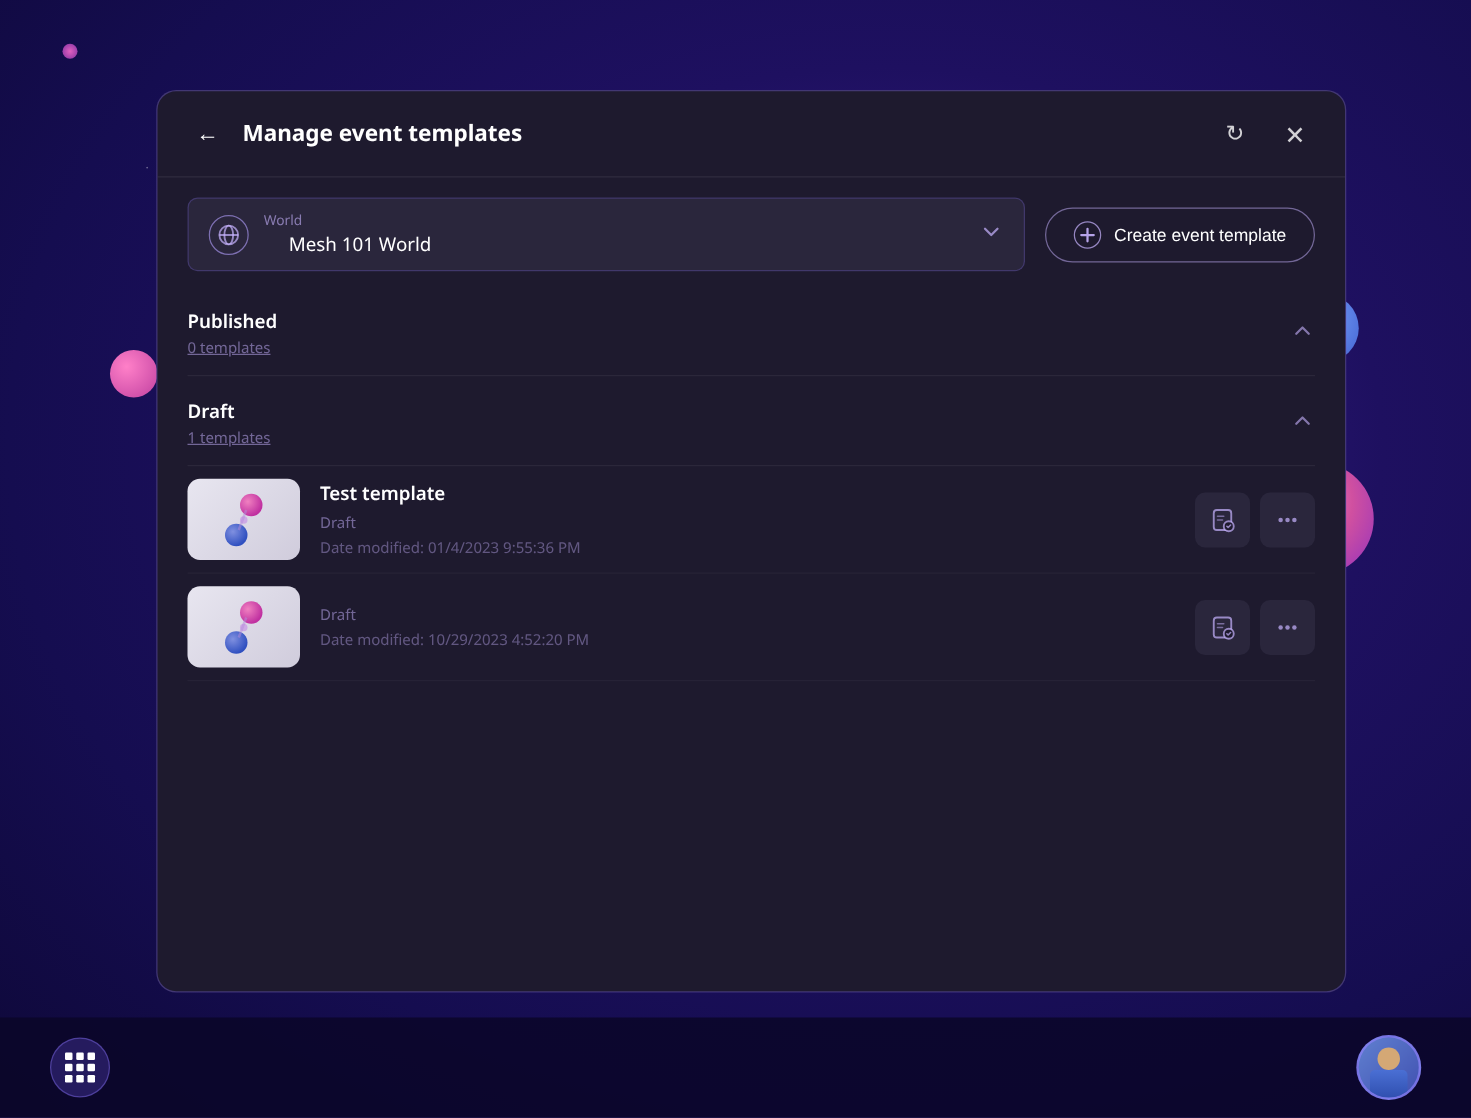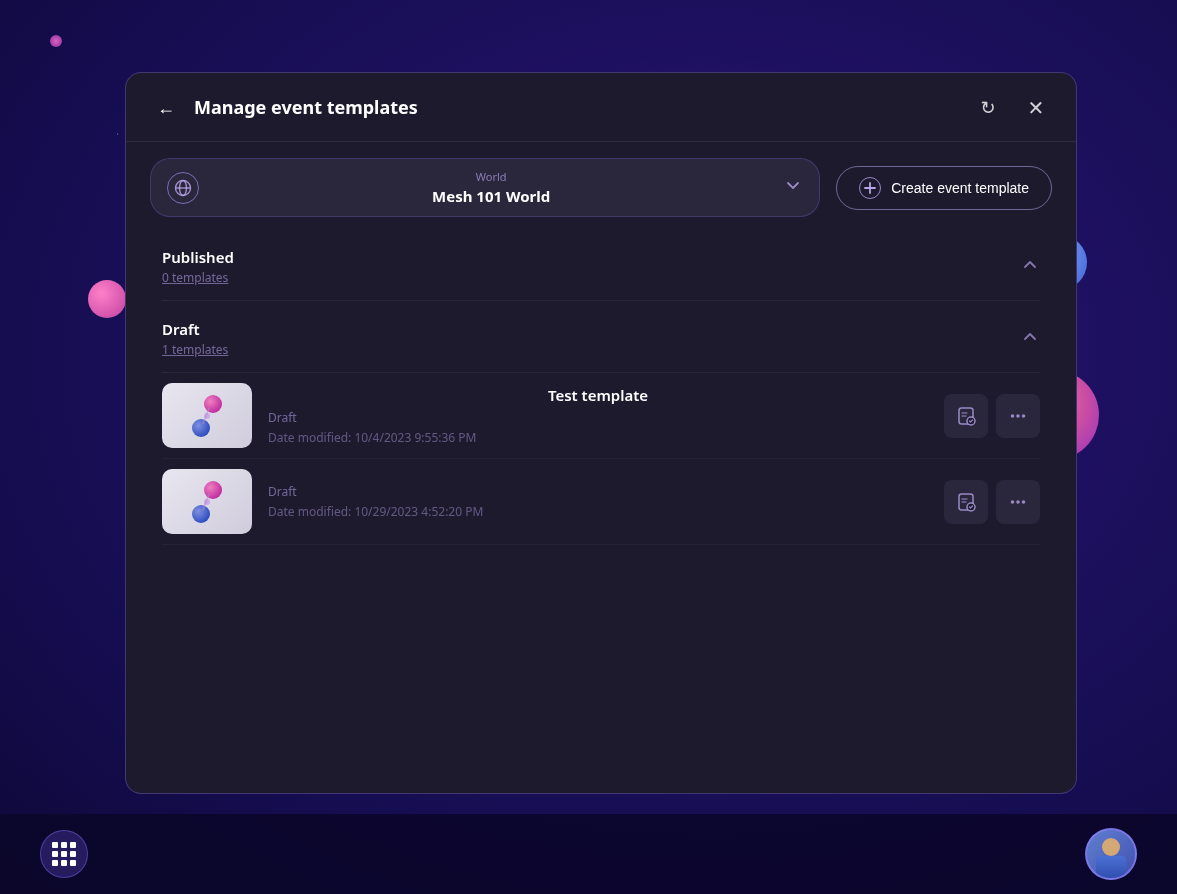--- a/index.html
+++ b/index.html
@@ -204,27 +204,26 @@
       align-items: center;
       gap: 16px;
       padding: 16px 24px;
       flex-shrink: 0;
     }
 
     .world-selector {
       flex: 1;
       background: #2a263c;
       border: 1px solid rgba(120, 100, 220, 0.3);
-      border-radius: 20px;
+      border-radius: 8px;
       padding: 10px 16px;
       display: flex;
       align-items: center;
       gap: 12px;
       cursor: pointer;
-      text-align: center;
     }
 
     .world-icon {
       width: 32px; height: 32px;
       border-radius: 50%;
       border: 1.5px solid rgba(180,160,255,0.6);
       display: flex; align-items: center; justify-content: center;
       color: rgba(200,180,255,0.8);
       font-size: 16px;
       flex-shrink: 0;
@@ -236,21 +235,22 @@
 
     .world-label {
       font-size: 11px;
       color: rgba(200,180,255,0.6);
       margin-bottom: 2px;
     }
 
     .world-name {
       font-size: 15px;
       color: white;
-      font-weight: 700;
+      font-weight: 400;
+      margin-left: 20px;
     }
 
     .chevron-down {
       color: rgba(200,180,255,0.7);
       font-size: 18px;
     }
 
     .create-btn {
       background: transparent;
       border: 1.5px solid rgba(200,180,255,0.5);
@@ -272,21 +272,21 @@
       border: 1.5px solid rgba(200,180,255,0.7);
       display: flex; align-items: center; justify-content: center;
       font-size: 16px;
       color: rgba(200,180,255,0.9);
     }
 
     
     .modal-content {
       flex: 1;
       overflow-y: auto;
-      padding: 0 36px 24px;
+      padding: 0 24px 24px;
     }
 
     
     .section {
       margin-bottom: 4px;
     }
 
     .section-header {
       display: flex;
       align-items: center;
@@ -340,21 +340,20 @@
 
     .template-info {
       flex: 1;
     }
 
     .template-name {
       font-size: 15px;
       font-weight: 600;
       color: white;
       margin-bottom: 4px;
-      text-align: center;
     }
 
     .template-status {
       font-size: 12px;
       color: rgba(200,180,255,0.5);
       margin-bottom: 3px;
     }
 
     .template-date {
       font-size: 12px;
@@ -485,21 +484,21 @@
           <radialGradient id="grad-blue-0" cx="35%" cy="35%" r="65%">
             <stop offset="0%" stop-color="#8090e0"></stop>
             <stop offset="100%" stop-color="#3050c0"></stop>
           </radialGradient>
         </defs>
       </svg>
     </div>
     <div class="template-info">
       <div class="template-name">Test template</div>
       <div class="template-status">Draft</div>
-      <div class="template-date">Date modified: 10/4/2023 9:55:36 PM</div>
+      <div class="template-date">Date modified: 01/4/2023 9:55:36 PM</div>
     </div>
     <div class="template-actions">
       <button class="action-btn" title="Publish">
         <svg width="22" height="22" viewBox="0 0 22 22" fill="none">
           <rect x="4" y="3" width="14" height="16" rx="2.5" stroke="rgba(200,180,255,0.7)" stroke-width="1.5"></rect>
           <circle cx="16" cy="16" r="4" fill="#1e1a2e" stroke="rgba(200,180,255,0.7)" stroke-width="1.5"></circle>
           <path d="M14.5 16l1 1 2-2" stroke="rgba(200,180,255,0.7)" stroke-width="1.3" stroke-linecap="round" stroke-linejoin="round"></path>
           <line x1="7" y1="8" x2="12" y2="8" stroke="rgba(200,180,255,0.5)" stroke-width="1.3" stroke-linecap="round"></line>
           <line x1="7" y1="11" x2="11" y2="11" stroke="rgba(200,180,255,0.5)" stroke-width="1.3" stroke-linecap="round"></line>
         </svg>

